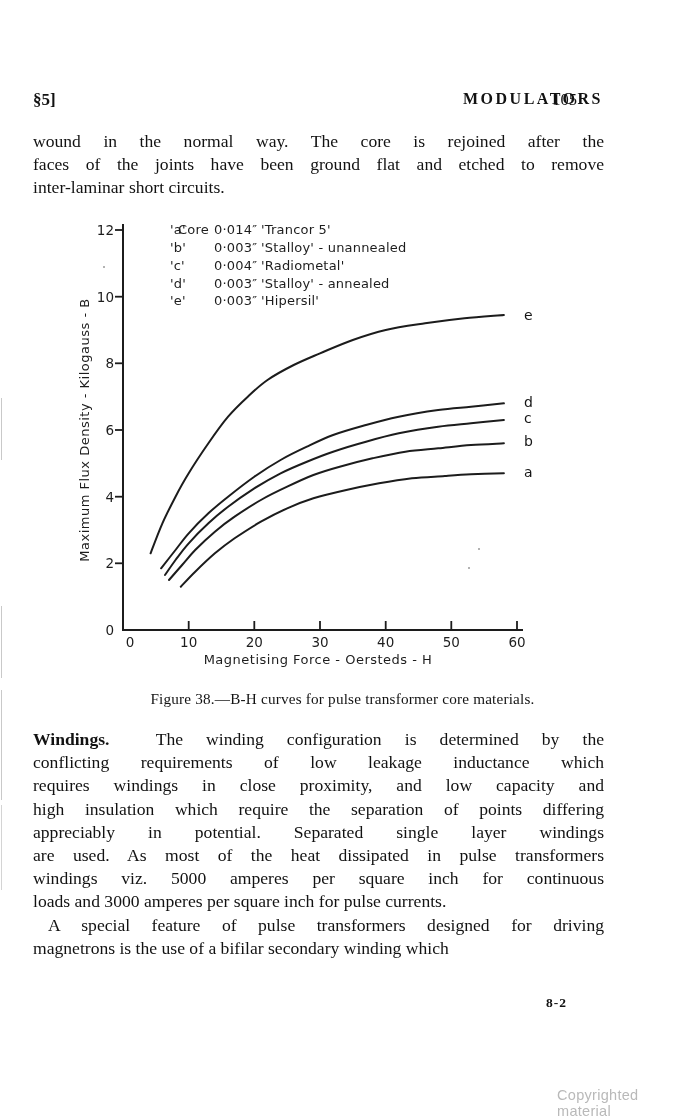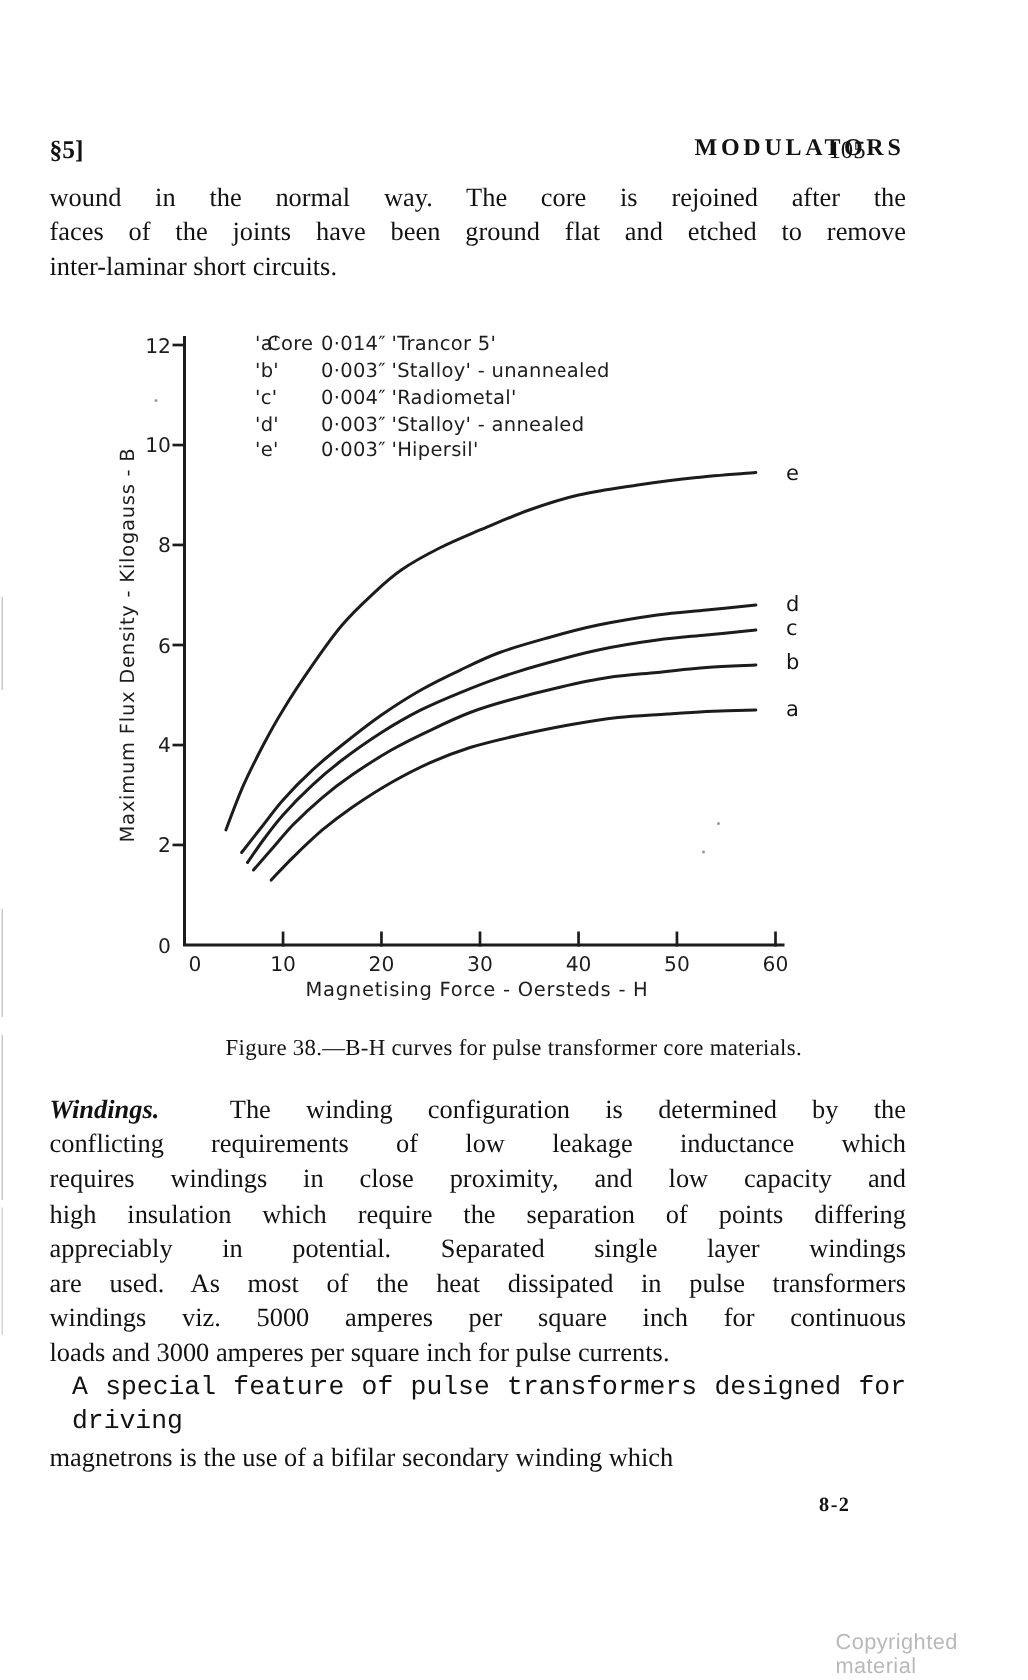--- a/index.html
+++ b/index.html
@@ -15,22 +15,22 @@
   
   .header{position:absolute;top:90px;left:33px;width:570px;height:22px;}
   .sec-mark{position:absolute;left:0;top:0;font-size:17px;font-weight:bold;}
   .run-title{position:absolute;left:0;right:0;text-align:right;font-size:16px;letter-spacing:2.5px;font-weight:700;}
   .page-num{position:absolute;right:26px;top:0;font-size:16.5px;}
 
   
   .textblock{position:absolute;left:33px;width:571px;font-size:17.6px;line-height:23.2px;}
   .jline{text-align:justify;text-align-last:justify;white-space:normal;}
   .jline.last{text-align-last:left;}
-  .jline.indent{padding-left:15px;font-family:Liberation Mono, monospace;}
-  .lead-bold{font-weight:bold;font-style:italic;}
+  .jline.indent{padding-left:15px;}
+  .lead-bold{font-weight:bold;}
 
   
   #chart{position:absolute;left:72px;top:212px;width:530px;height:470px;
          font-family:"DejaVu Sans",sans-serif;color:#1d1d1d;}
   #chart svg{position:absolute;left:0;top:0;}
   .legend-row{position:absolute;font-size:13px;white-space:nowrap;letter-spacing:.2px;}
   .legend-prefix{position:absolute;left:62px;margin-left:44px;}
   .legend-curve{position:absolute;left:98px;}
   .legend-thickness{position:absolute;left:142px;}
   .legend-material{position:absolute;left:189px;}
@@ -57,21 +57,21 @@
   <div class="speck" style="left:103px;top:266px;"></div>
   <div class="speck" style="left:478px;top:548px;"></div>
   <div class="speck" style="left:468px;top:567px;"></div>
 
   <div class="header">
     <span class="sec-mark">§5]</span>
     <span class="run-title">MODULATORS</span>
     <span class="page-num">105</span>
   </div>
 
-  <div class="textblock" style="top:120px;">
+  <div class="textblock" style="top:130px;">
     <div class="jline">wound in the normal way.  The core is rejoined after the</div>
     <div class="jline">faces of the joints have been ground flat and etched to remove</div>
     <div class="jline last">inter-laminar short circuits.</div>
   </div>
 
   <div id="chart">
     <svg width="530" height="470" viewBox="0 0 530 470">
 
       <g stroke="#1c1c1c" stroke-width="2" stroke-linecap="square" fill="none">
         <path d="M 51 13 L 51 418 L 450 418"></path>

